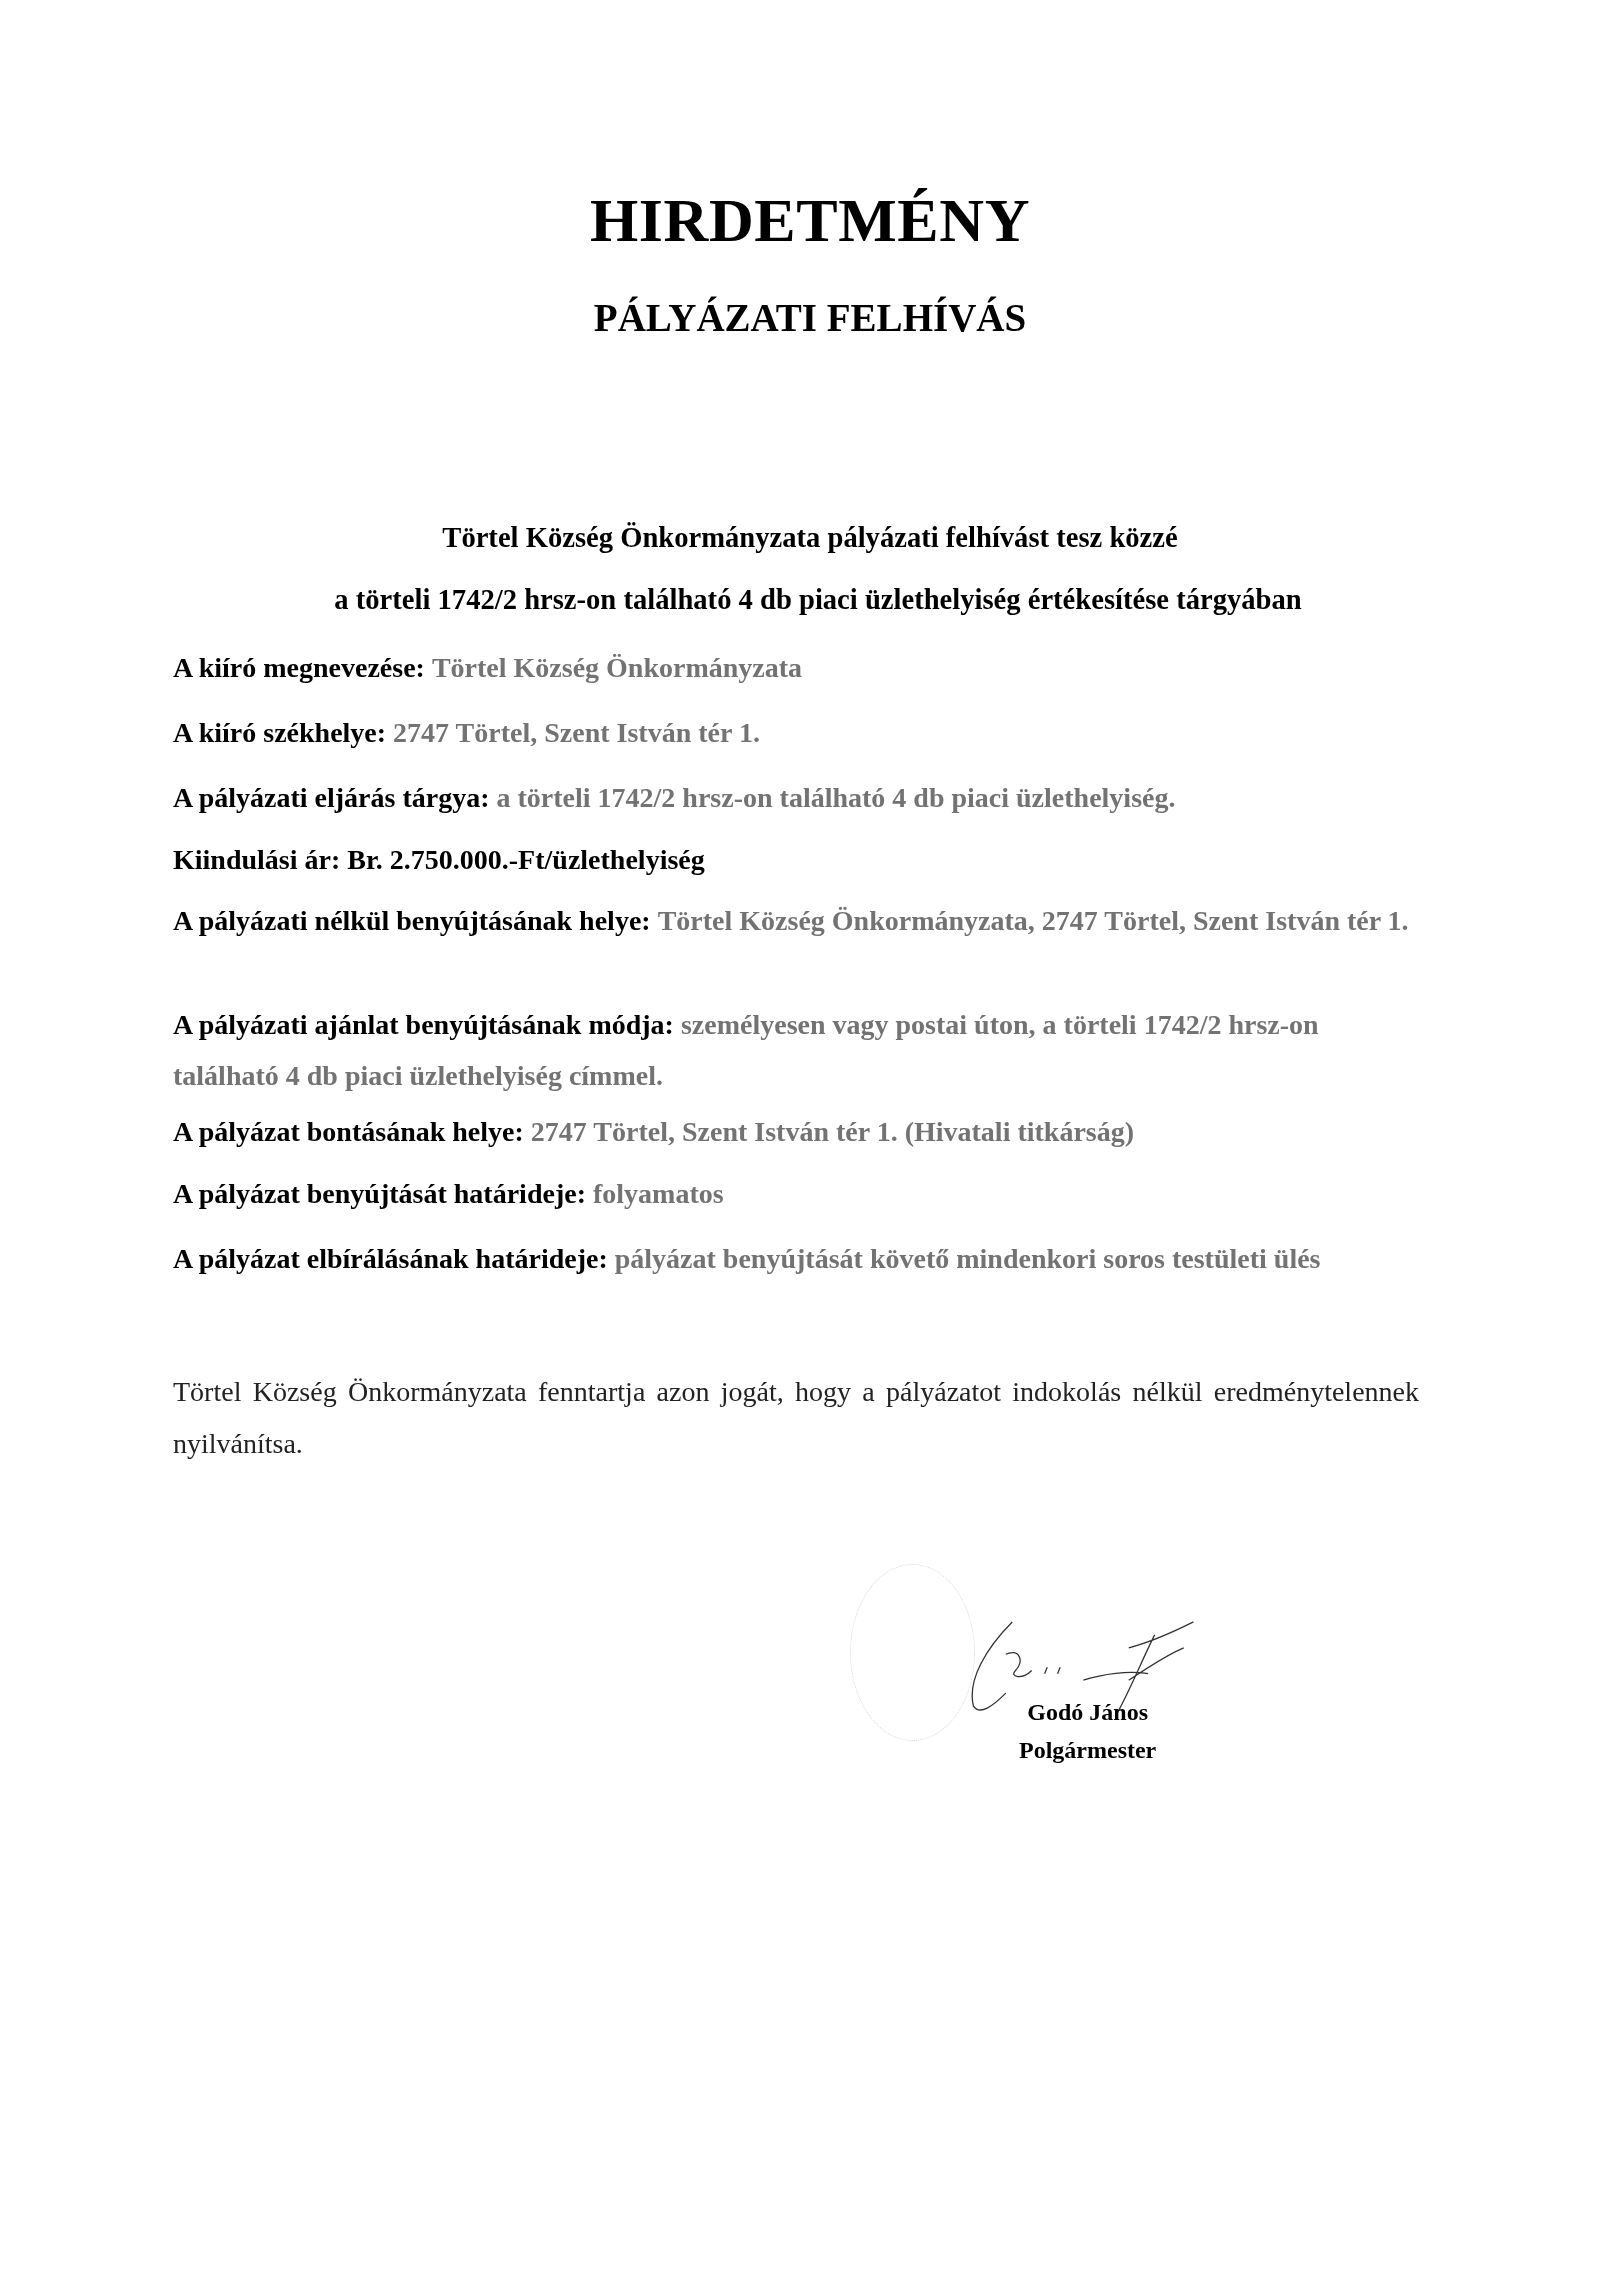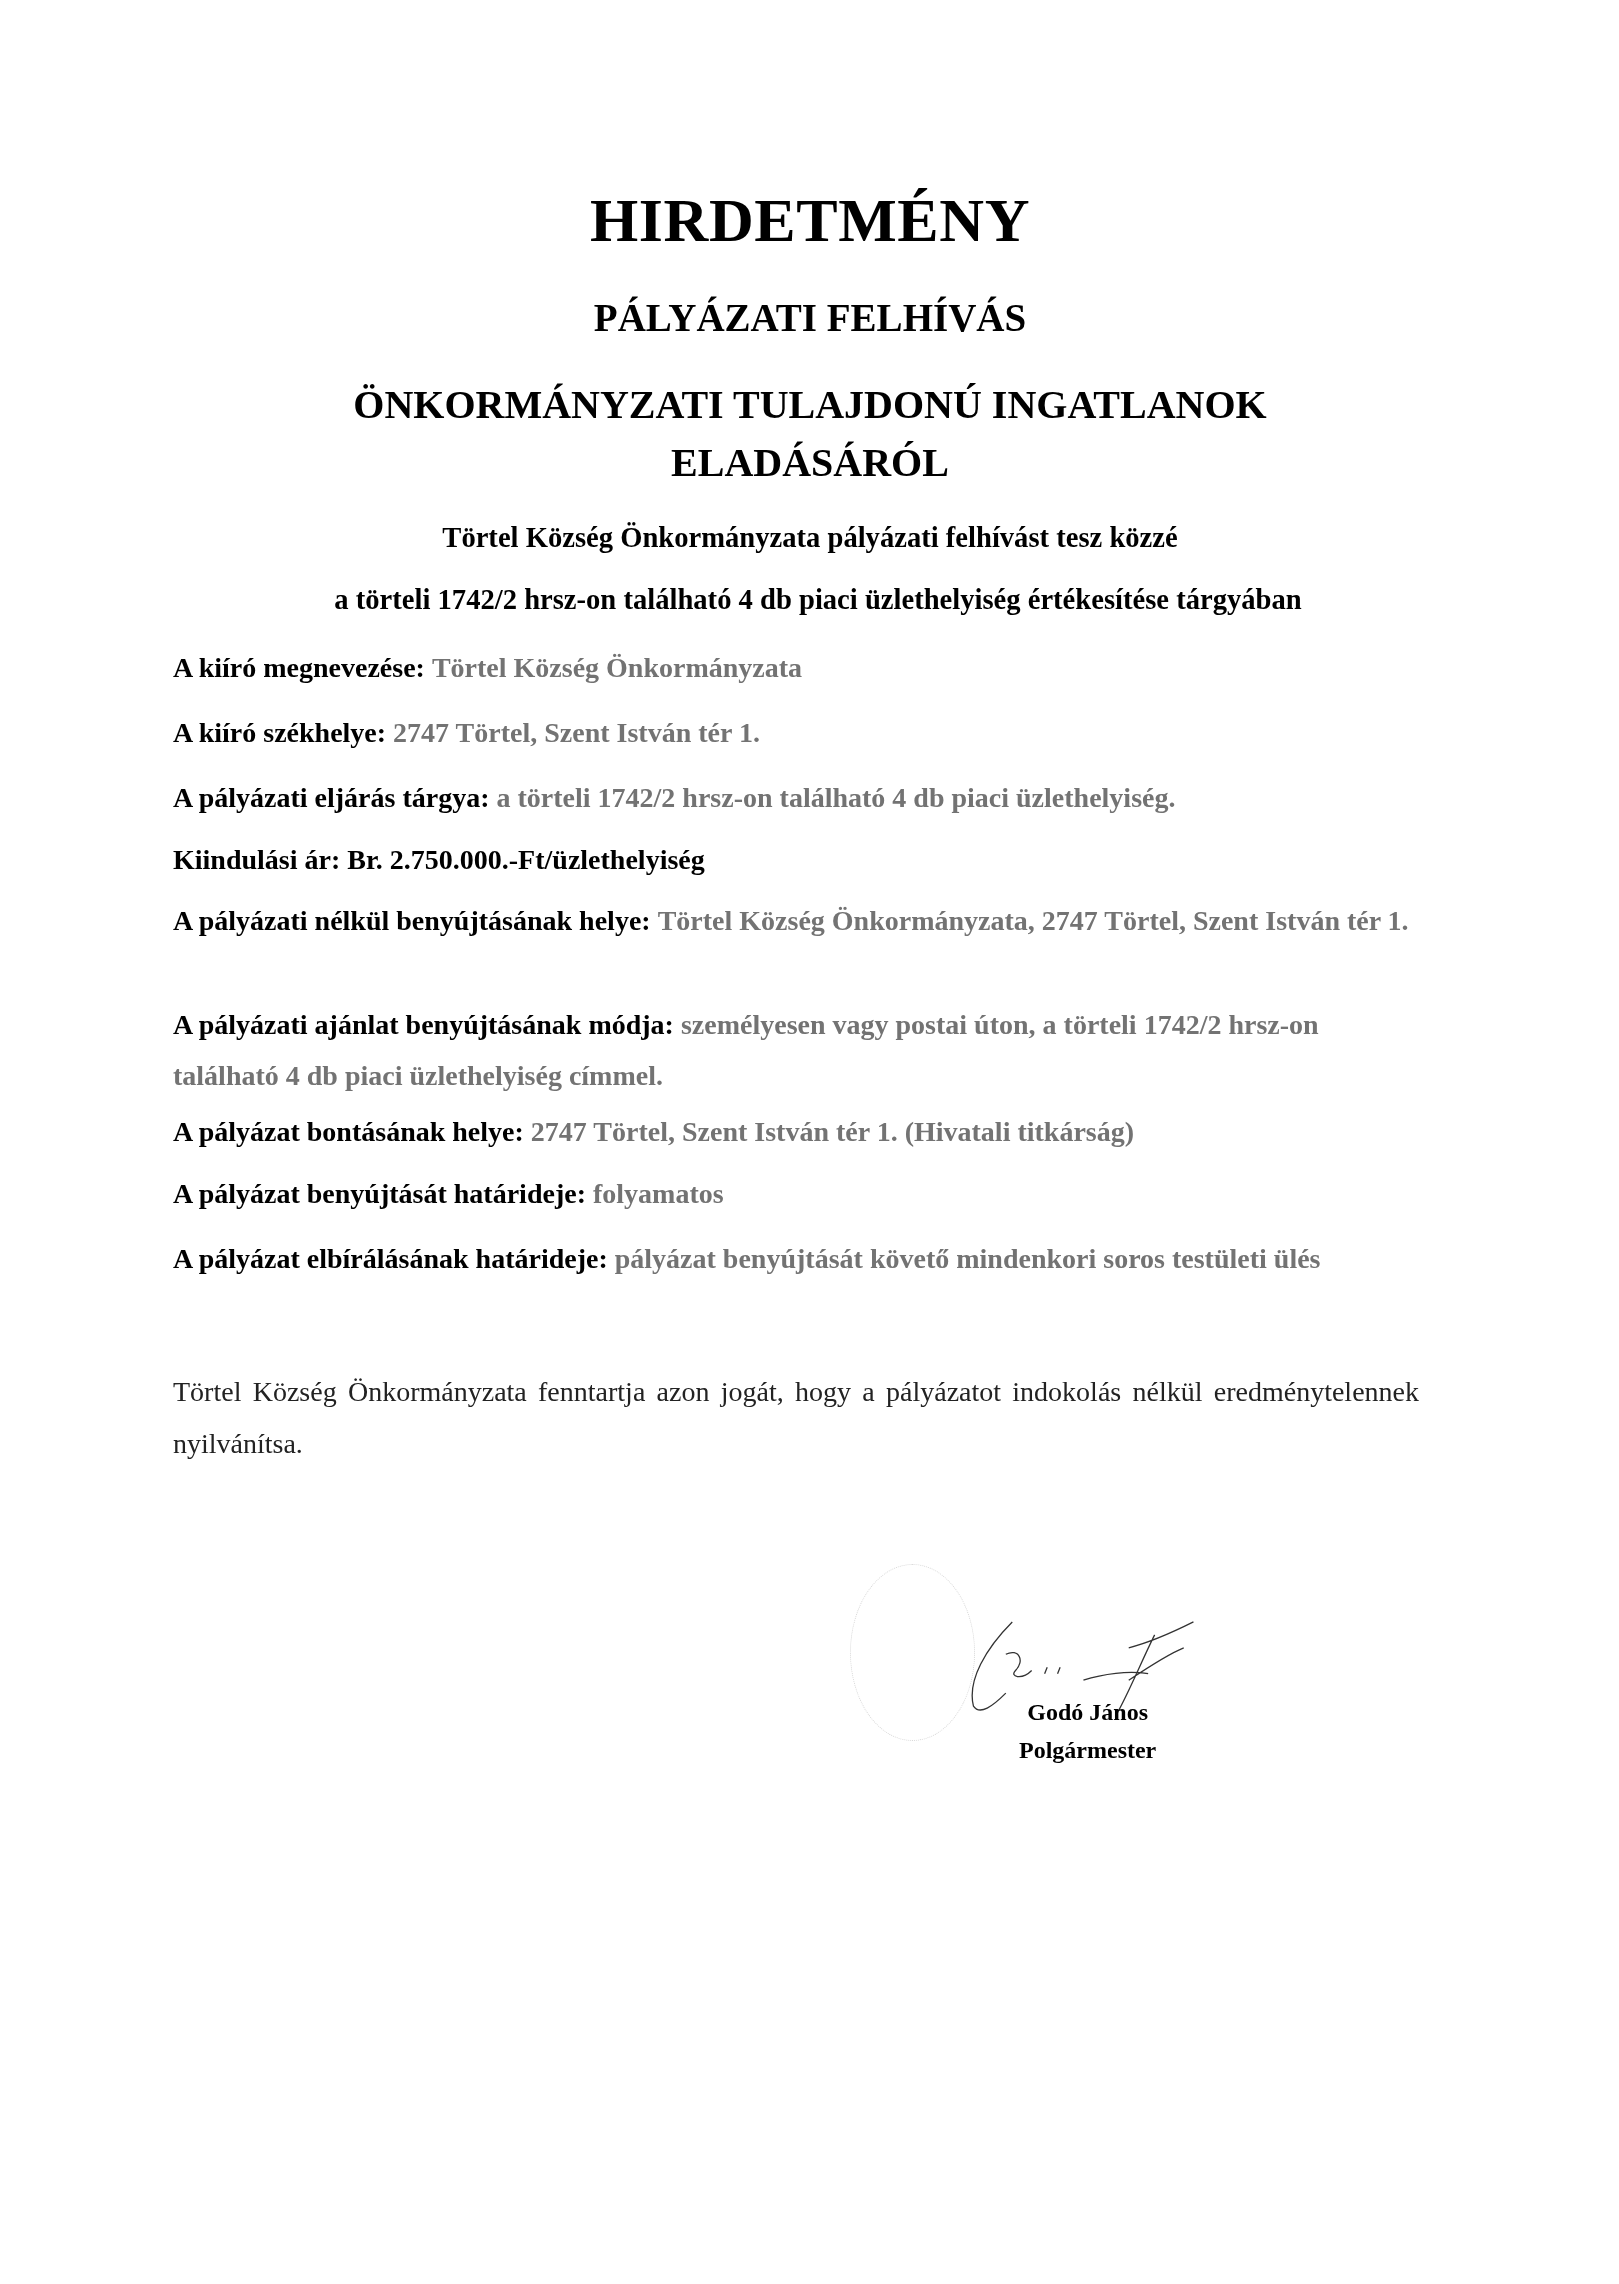--- a/index.html
+++ b/index.html
@@ -31,24 +31,20 @@
            border: 1.9px dotted #bbb; border-radius: 50%; opacity: 0.6; }
   .signature { position: absolute; left: 97px; top: 52px; width: 273px; height: 110px; }
   .signer { position: absolute; left: 182px; top: 136px; font-size: 24px; font-weight: bold; line-height: 38px; text-align: center; }
 </style>
 </head>
 <body>
 
 <div class="page">
   <div class="center title">HIRDETMÉNY</div>
   <div class="center sub1">PÁLYÁZATI FELHÍVÁS</div>
-  <div class="center sub2">
-    <div>ÖNKORMÁNYZATI TULAJDONÚ INGATLANOK</div>
-    <div>ELADÁSÁRÓL</div>
-  </div>
   <div class="center intro1">Törtel Község Önkormányzata pályázati felhívást tesz közzé</div>
   <div class="center intro2">a törteli 1742/2 hrsz-on található 4 db piaci üzlethelyiség értékesítése tárgyában</div>
 
   <div class="row r1">
     <span class="lbl">A kiíró megnevezése:</span>
     <span class="val">Törtel Község Önkormányzata</span>
   </div>
   <div class="row r2">
     <span class="lbl">A kiíró székhelye:</span>
     <span class="val">2747 Törtel, Szent István tér 1.</span>

